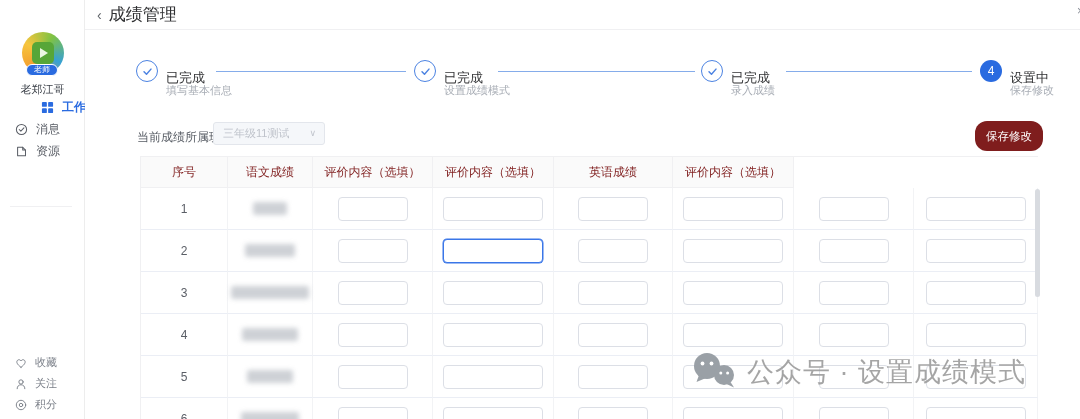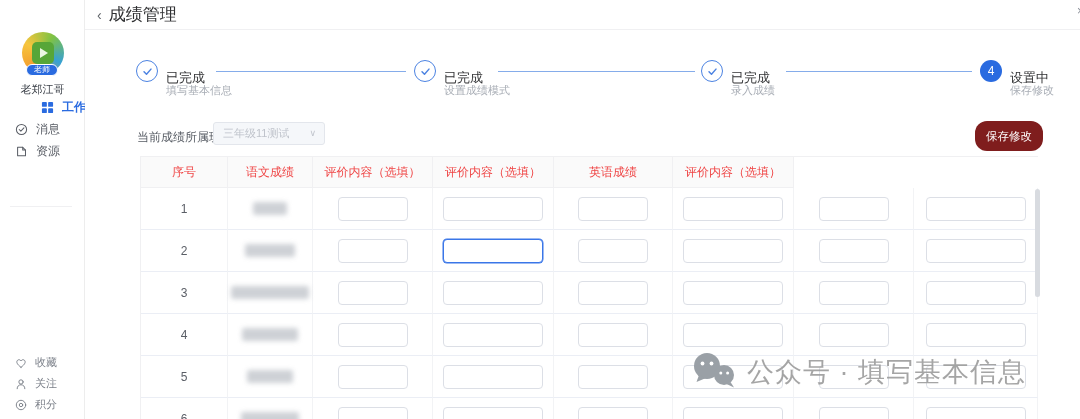--- a/index.html
+++ b/index.html
@@ -47,21 +47,21 @@
   
   .sel-label{position:absolute;left:52px;top:99px;font-size:12px;color:#565b63;}
   .class-select{position:absolute;left:128px;top:92px;width:112px;height:23px;background:#f5f7fa;border:1px solid #e3e6ec;border-radius:3px;box-sizing:border-box;display:flex;align-items:center;padding-left:9px;cursor:not-allowed;}
   .class-select .val{font-size:11px;color:#bfc3cb;}
   .class-select .chev{position:absolute;right:8px;top:5px;font-size:9px;color:#c0c4cc;}
   .save-btn{position:absolute;left:890px;top:91px;width:68px;height:30px;border-radius:12px;background:#7f1d1d;border:none;color:#fff;font-size:11.5px;cursor:pointer;font-family:inherit;}
 
   
   .table{position:absolute;left:55px;top:126px;width:897px;border-left:1px solid #f0f0f2;border-top:1px solid #f0f0f2;box-sizing:content-box;}
   .thead,.tr{display:grid;grid-template-columns:87px 85px 120px 121px 119px 121px 120px 124px;}
-  .th{height:30px;background:#fafafa;border-right:1px solid #f0f0f2;border-bottom:1px solid #f0f0f2;display:flex;align-items:center;justify-content:center;font-size:12px;color:#ef4444;white-space:nowrap;}
+  .th{height:30px;background:#fafafa;border-right:1px solid #f0f0f2;border-bottom:1px solid #f0f0f2;display:flex;align-items:center;justify-content:center;font-size:12px;color:#7f1d1d;white-space:nowrap;}
   .td{height:41px;border-right:1px solid #f2f3f5;border-bottom:1px solid #ebeef5;display:flex;align-items:center;justify-content:center;}
   .row-num{font-size:12px;color:#5a5e66;}
   .name-blur{height:13px;background:#c2c6cc;border-radius:2px;filter:blur(2.5px);opacity:.8;}
   .inp{height:24px;border:1px solid #dcdfe6;border-radius:4px;box-sizing:border-box;outline:none;background:#fff;font-size:12px;padding:0 6px;font-family:inherit;}
   .inp.score{width:70px;}
   .inp.comment{width:100px;}
   .inp.focused{border-color:#3a76e8;box-shadow:0 0 0 .5px #3a76e8;}
   .scroll-thumb{position:absolute;right:-2px;top:32px;width:5px;height:108px;background:#d8dbe0;border-radius:3px;cursor:pointer;}
 
   
@@ -373,16 +373,16 @@
               <circle cx="16" cy="14" r="13"></circle>
               <path d="M8 23 L5.5 30 L15 26 Z"></path>
               <circle cx="33" cy="23" r="10"></circle>
               <path d="M39.5 30 L43 35.5 L35.5 32 Z"></path>
             </g>
             <circle cx="11.5" cy="11.5" r="1.9" fill="#fff"></circle>
             <circle cx="20.5" cy="11.5" r="1.9" fill="#fff"></circle>
             <circle cx="29.8" cy="21" r="1.5" fill="#fff"></circle>
             <circle cx="36.6" cy="21" r="1.5" fill="#fff"></circle>
           </svg></span>
-      <span class="wm-text">公众号 · 填写基本信息</span>
+      <span class="wm-text">公众号 · 设置成绩模式</span>
     </div>
   </main>
 </div>
 
 </body></html>

